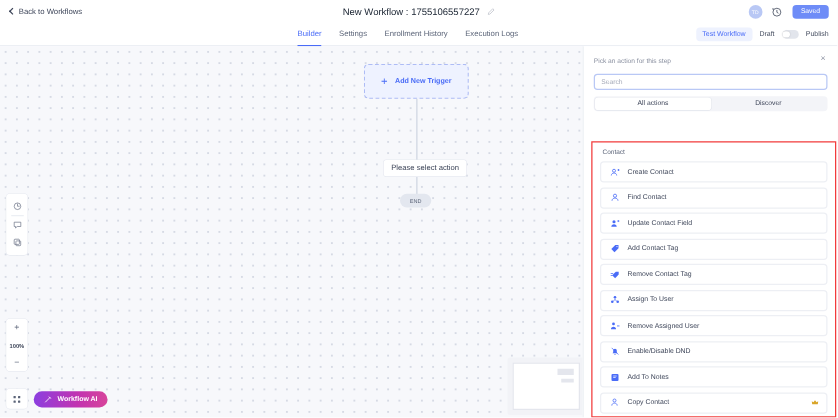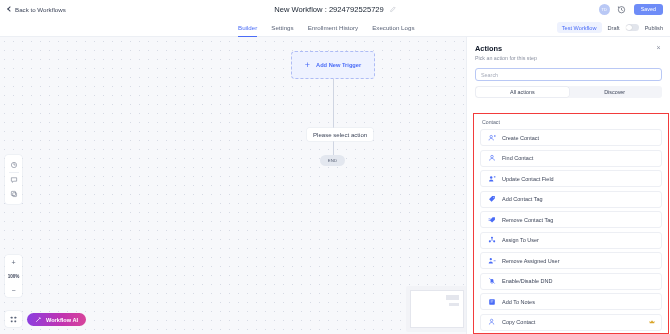--- a/index.html
+++ b/index.html
@@ -196,21 +196,21 @@
 <body>
 
 <div class="app">
 
   <div class="topbar">
     <div class="back-btn">
       <span class="chev-left"></span>
       <span>Back to Workflows</span>
     </div>
     <div class="wf-title">
-      <span>New Workflow : 2924792525729</span>
+      <span>New Workflow : 1755106557227</span>
       <svg class="pencil" viewBox="0 0 16 16">
         <path d="M11.5 2.2l2.3 2.3-7.6 7.6-2.9.6.6-2.9z" fill="none" stroke="#8a90a0" stroke-width="1.3"></path>
       </svg>
     </div>
     <div class="topbar-right">
       <div class="avatar">
         <span>TD</span>
       </div>
       <div class="icon-btn">
         <svg viewBox="0 0 20 20" width="9" height="9">
@@ -318,21 +318,20 @@
 
     <div class="minimap">
       <div class="minimap-inner">
         <div class="mm-bar1"></div>
         <div class="mm-bar2"></div>
       </div>
     </div>
   </div>
 
   <div class="panel">
-    <div class="panel-title">Actions</div>
     <div class="panel-sub">Pick an action for this step</div>
     <div class="panel-close">×</div>
 
     <div class="search-box">
       <input type="text" placeholder="Search" style="">
     </div>
 
     <div class="seg">
       <div class="seg-item active">
         <span>All actions</span>

